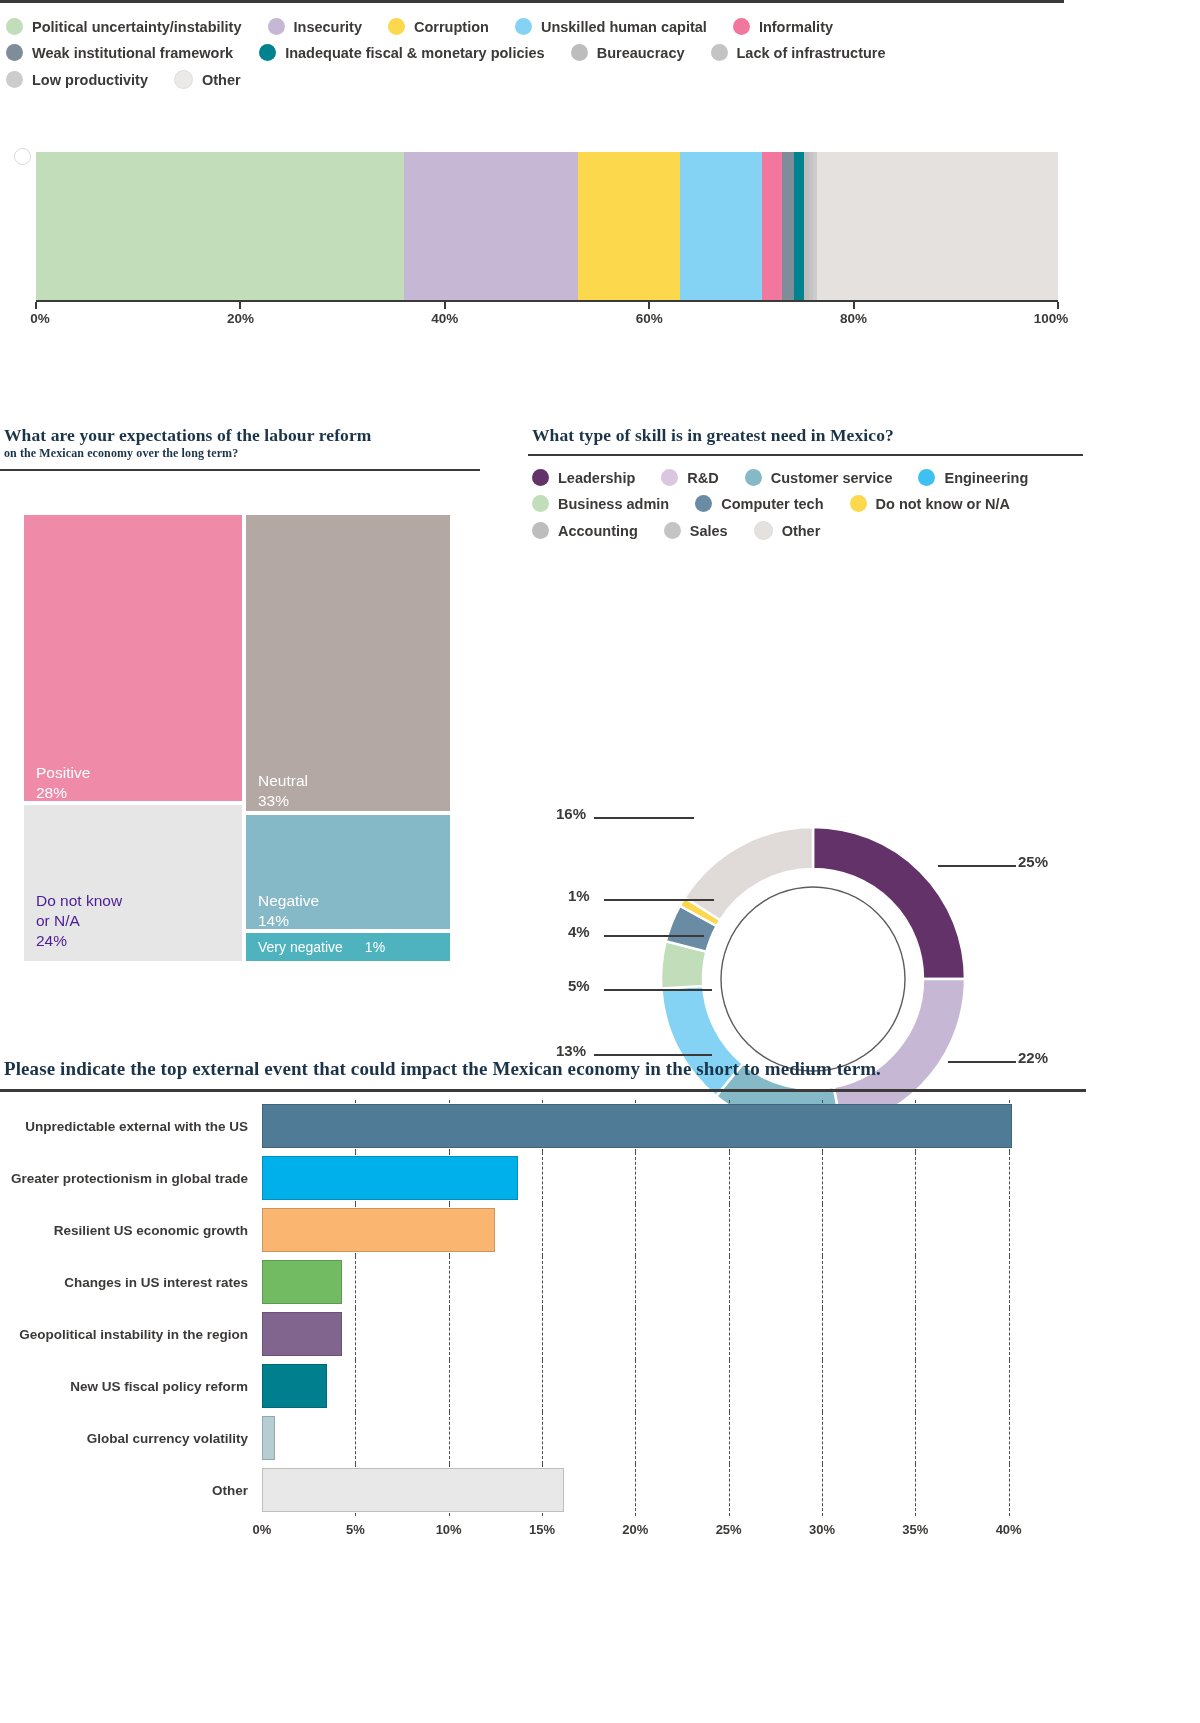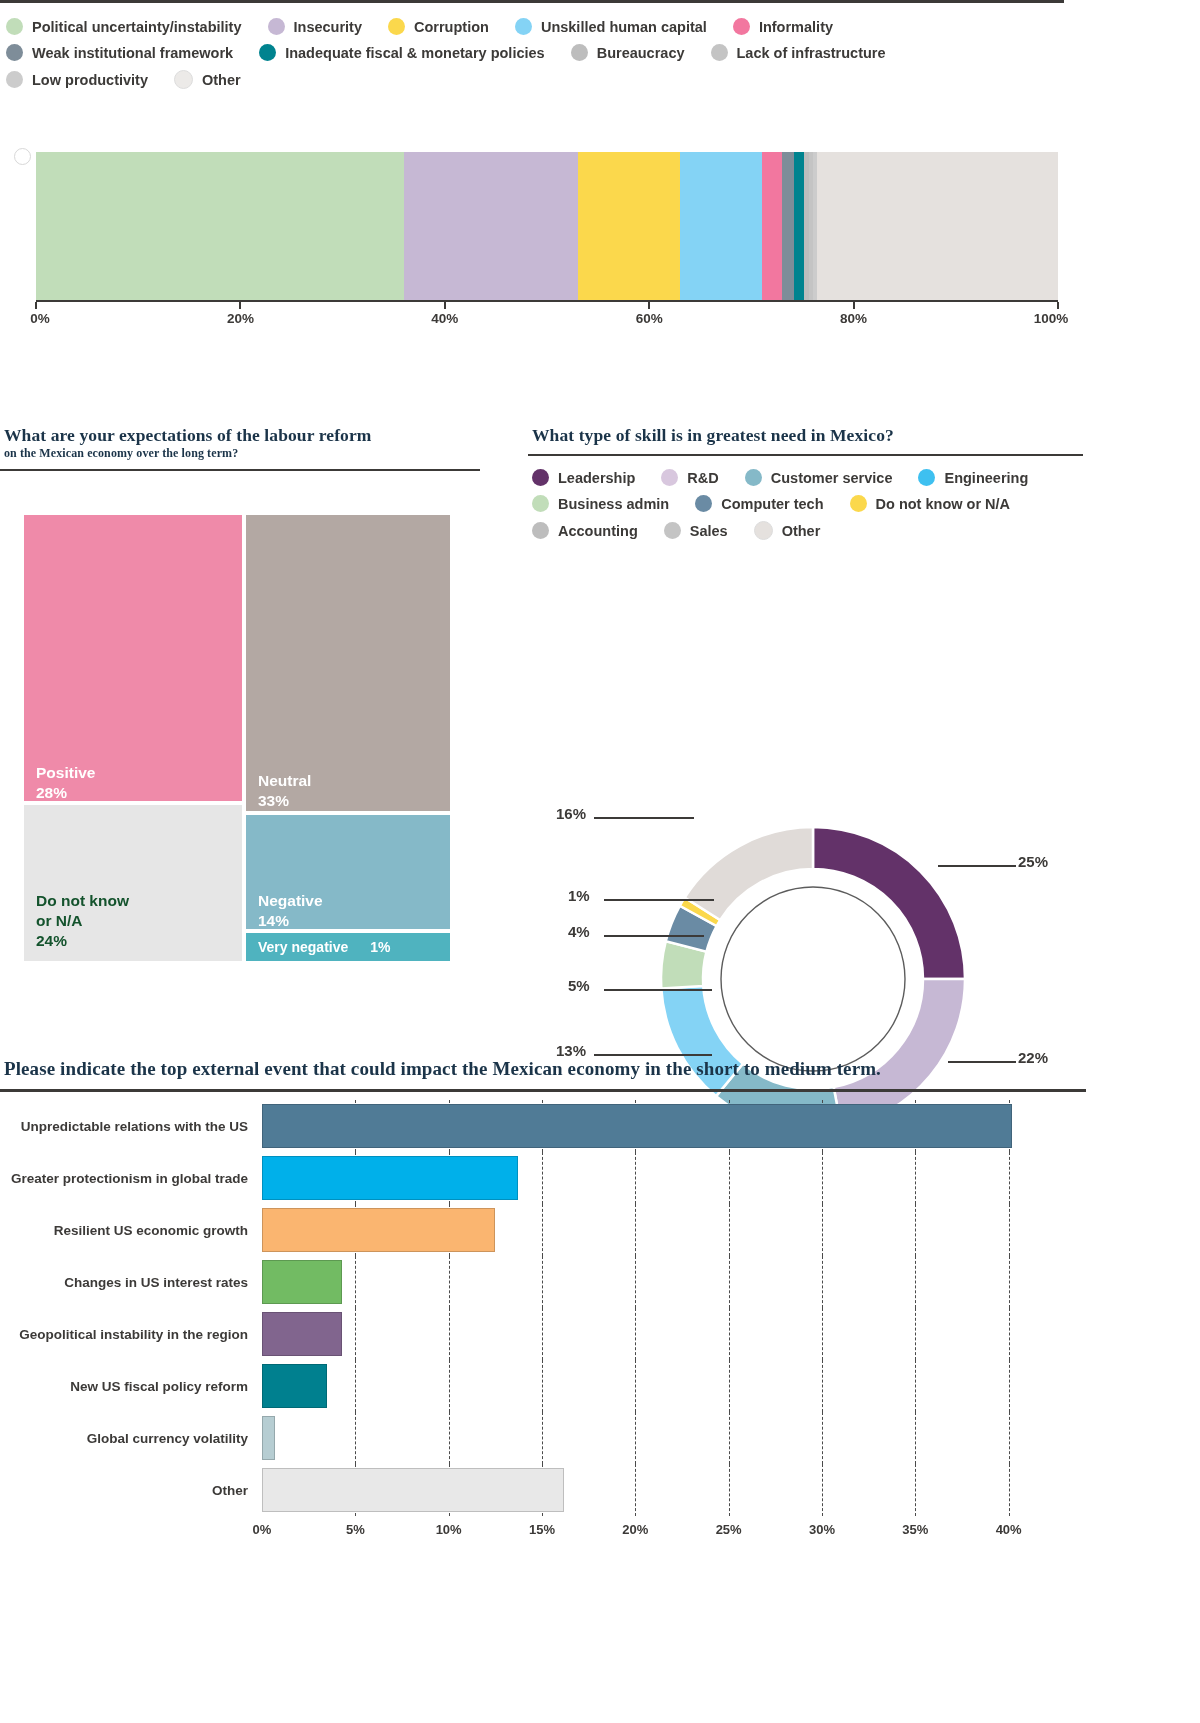--- a/index.html
+++ b/index.html
@@ -27,25 +27,25 @@
   
   .sb-wrap{position:relative;}
   .sb-bar{display:flex;height:148px;width:100%;}
   .sb-seg{height:100%;}
   .sb-axis{position:relative;height:32px;width:100%;border-top:2px solid #3c3a38;}
   .sb-tick{position:absolute;top:0;width:2px;height:7px;background:#3c3a38;}
   .sb-lab{position:absolute;top:9px;font-size:13.5px;font-weight:bold;color:#3c3a38;transform:translateX(-50%);white-space:nowrap;}
   .sb-marker{position:absolute;left:18px;top:-6px;width:15px;height:15px;border-radius:50%;background:#fff;border:1px solid #d8d8d8;}
 
   
-  .tm{position:relative;width:430px;height:450px;background:#fff;font-weight:bold;}
+  .tm{position:relative;width:430px;height:450px;background:#fff;}
   .tm-cell{position:absolute;box-sizing:border-box;border:2px solid #ffffff;}
   .tm-lab{position:absolute;left:14px;font-size:15.5px;line-height:20px;}
   .tm-lab.white{color:#ffffff;}
-  .tm-lab.dark{color:#14532d;}
+  .tm-lab.dark{color:#4c1d95;}
 
   
   .donut-box{position:relative;width:560px;height:380px;}
   .d-lab{position:absolute;font-size:15px;font-weight:bold;color:#3c3a38;white-space:nowrap;}
   .d-line{position:absolute;height:1.6px;background:#3c3a38;}
 
   
   .hb-row{display:flex;align-items:center;height:52px;}
   .hb-name{width:262px;text-align:right;padding-right:14px;font-size:13.5px;font-weight:bold;color:#3c3a38;box-sizing:border-box;}
   .hb-track{position:relative;height:100%;flex:1;}
@@ -257,21 +257,21 @@
 </div>
 
 <div class="panel" style="left:0;top:1058px;width:1086px;">
   <div class="q-title" style="font-size:19px;padding-left:4px;padding-bottom:9px;">Please indicate the top external event that could impact the Mexican economy in the short to medium term.</div>
   <div class="rule"></div>
 </div>
 
 <div class="panel" style="left:0;top:1100px;width:1046px;">
   <div id="hb-rows">
       <div class="hb-row">
-        <div class="hb-name">Unpredictable relations with the US</div>
+        <div class="hb-name">Unpredictable external with the US</div>
         <div class="hb-track">
           <div class="hb-grid" style="left: 11.9048%;"></div>
           <div class="hb-grid" style="left: 23.8095%;"></div>
           <div class="hb-grid" style="left: 35.7143%;"></div>
           <div class="hb-grid" style="left: 47.619%;"></div>
           <div class="hb-grid" style="left: 59.5238%;"></div>
           <div class="hb-grid" style="left: 71.4286%;"></div>
           <div class="hb-grid" style="left: 83.3333%;"></div>
           <div class="hb-grid" style="left: 95.2381%;"></div>
           <div class="hb-fill" style="width: 95.7143%; background: rgb(80, 123, 150);"></div>

